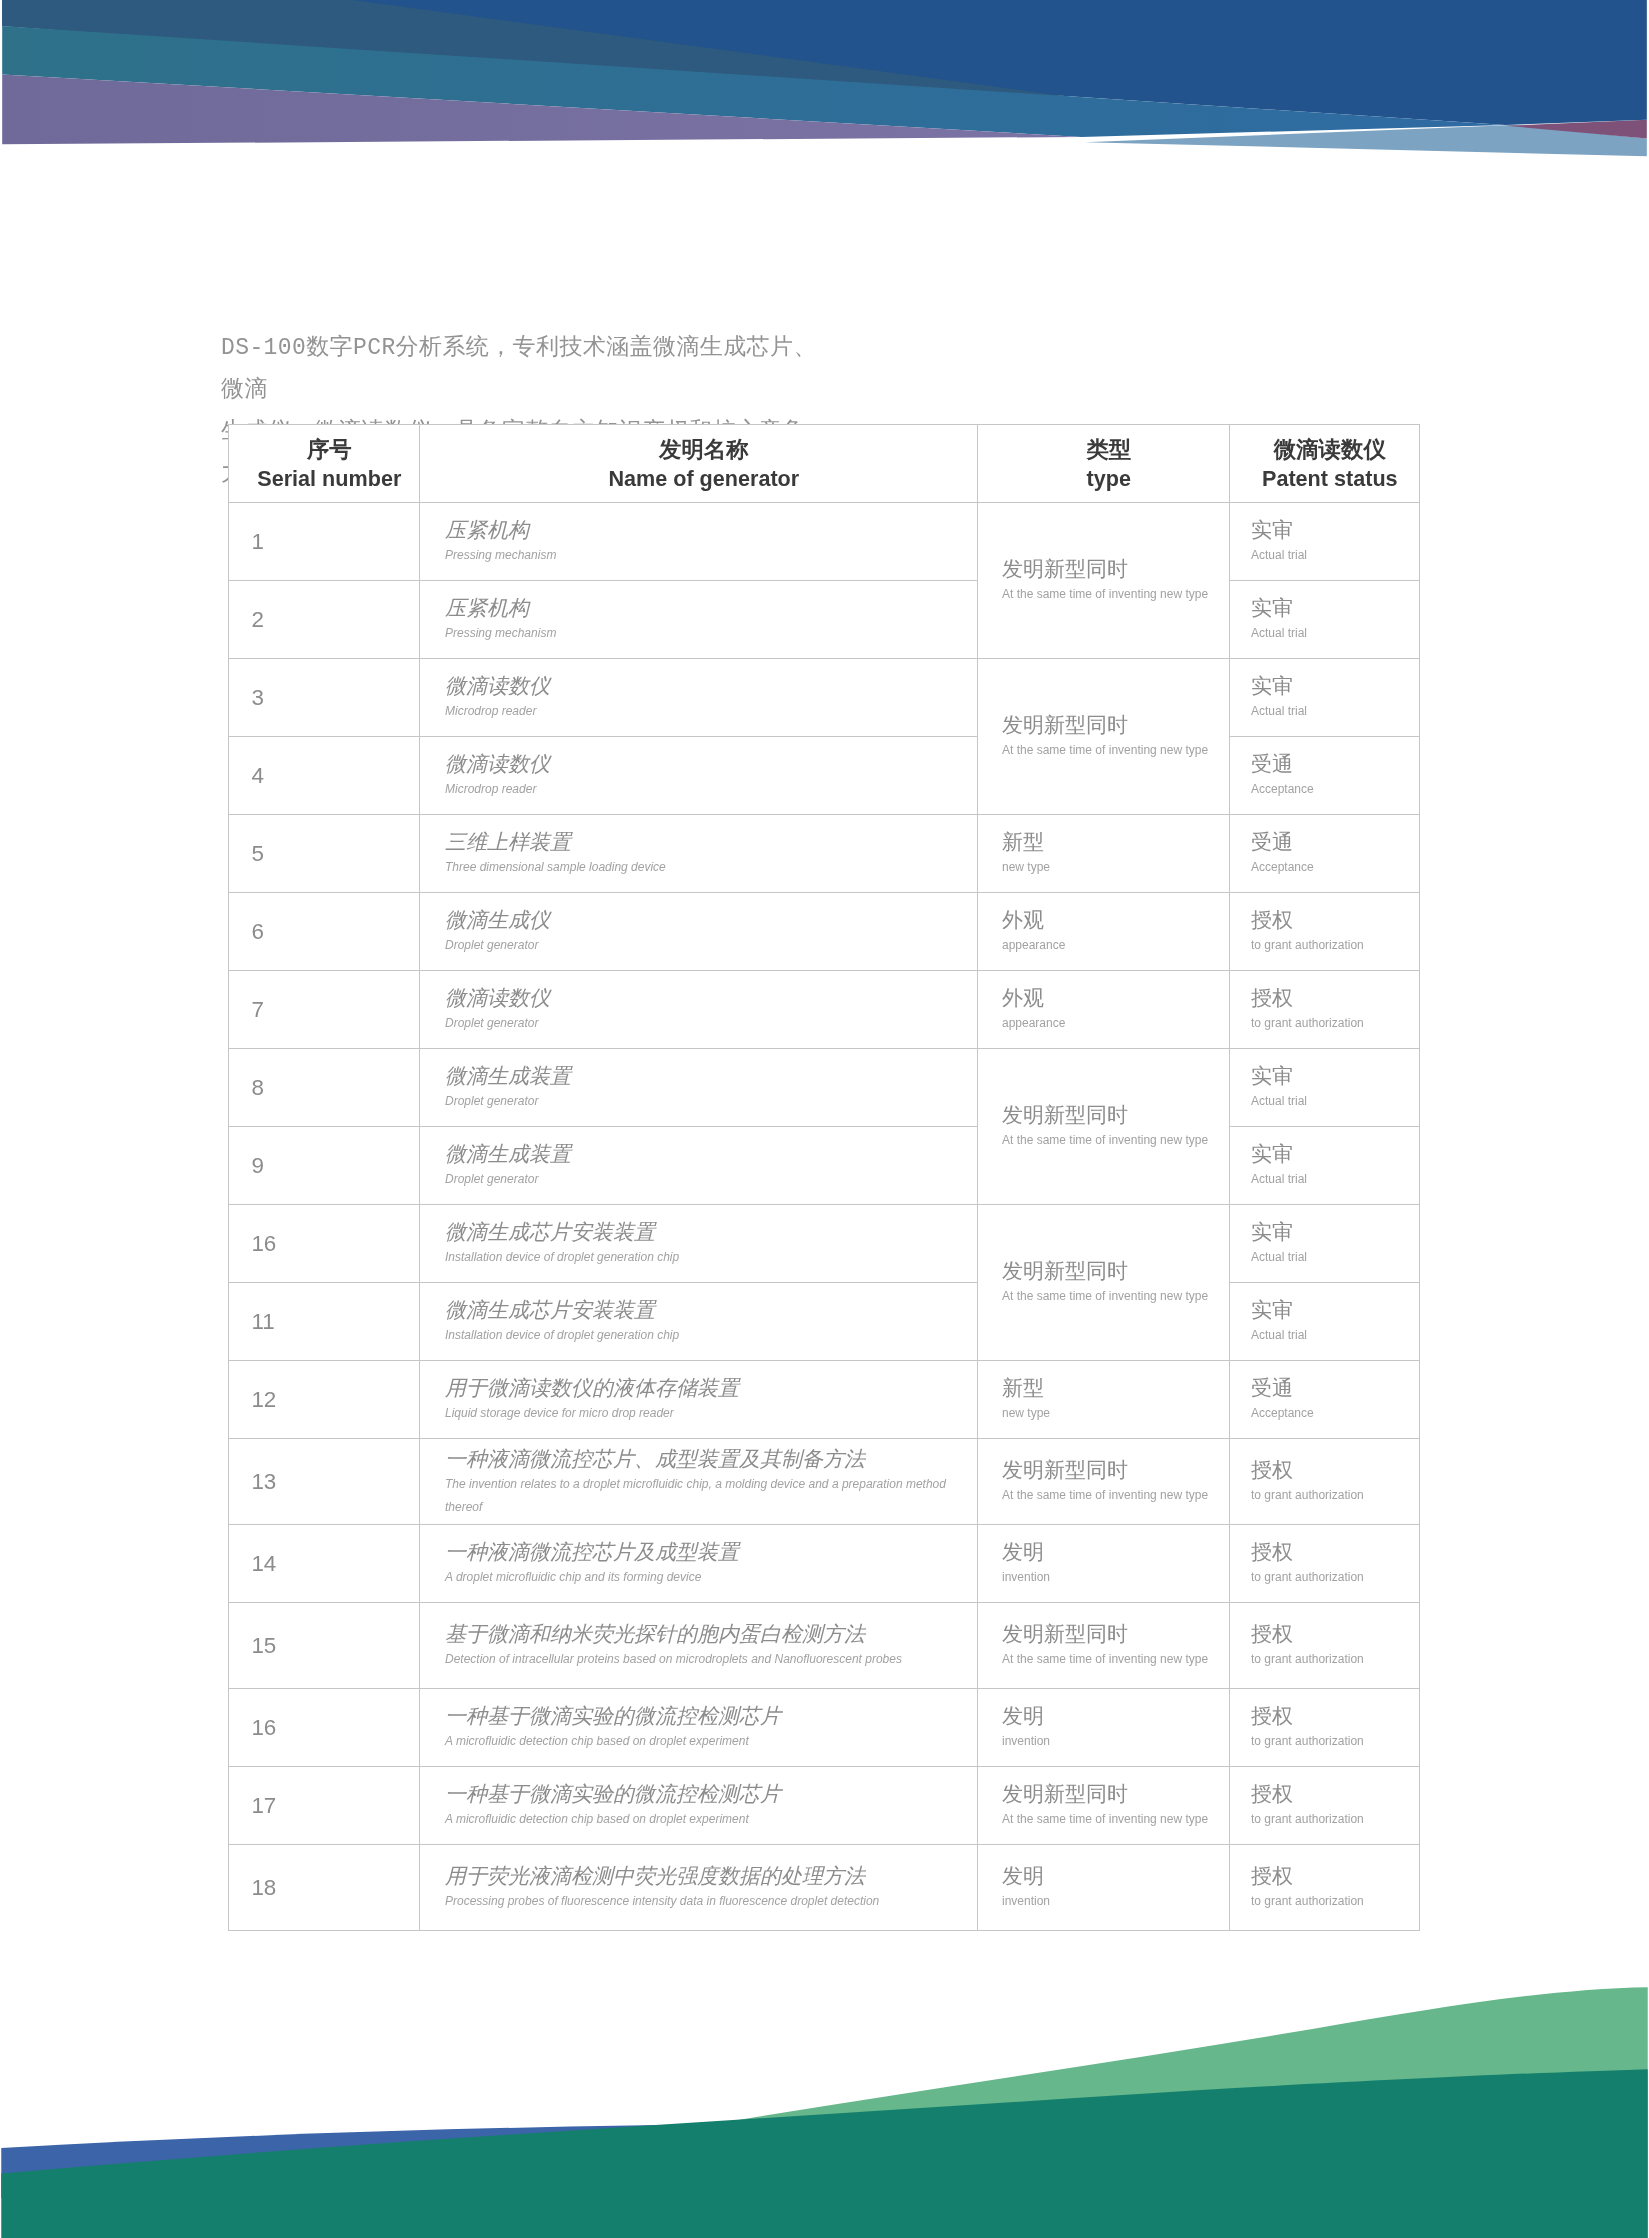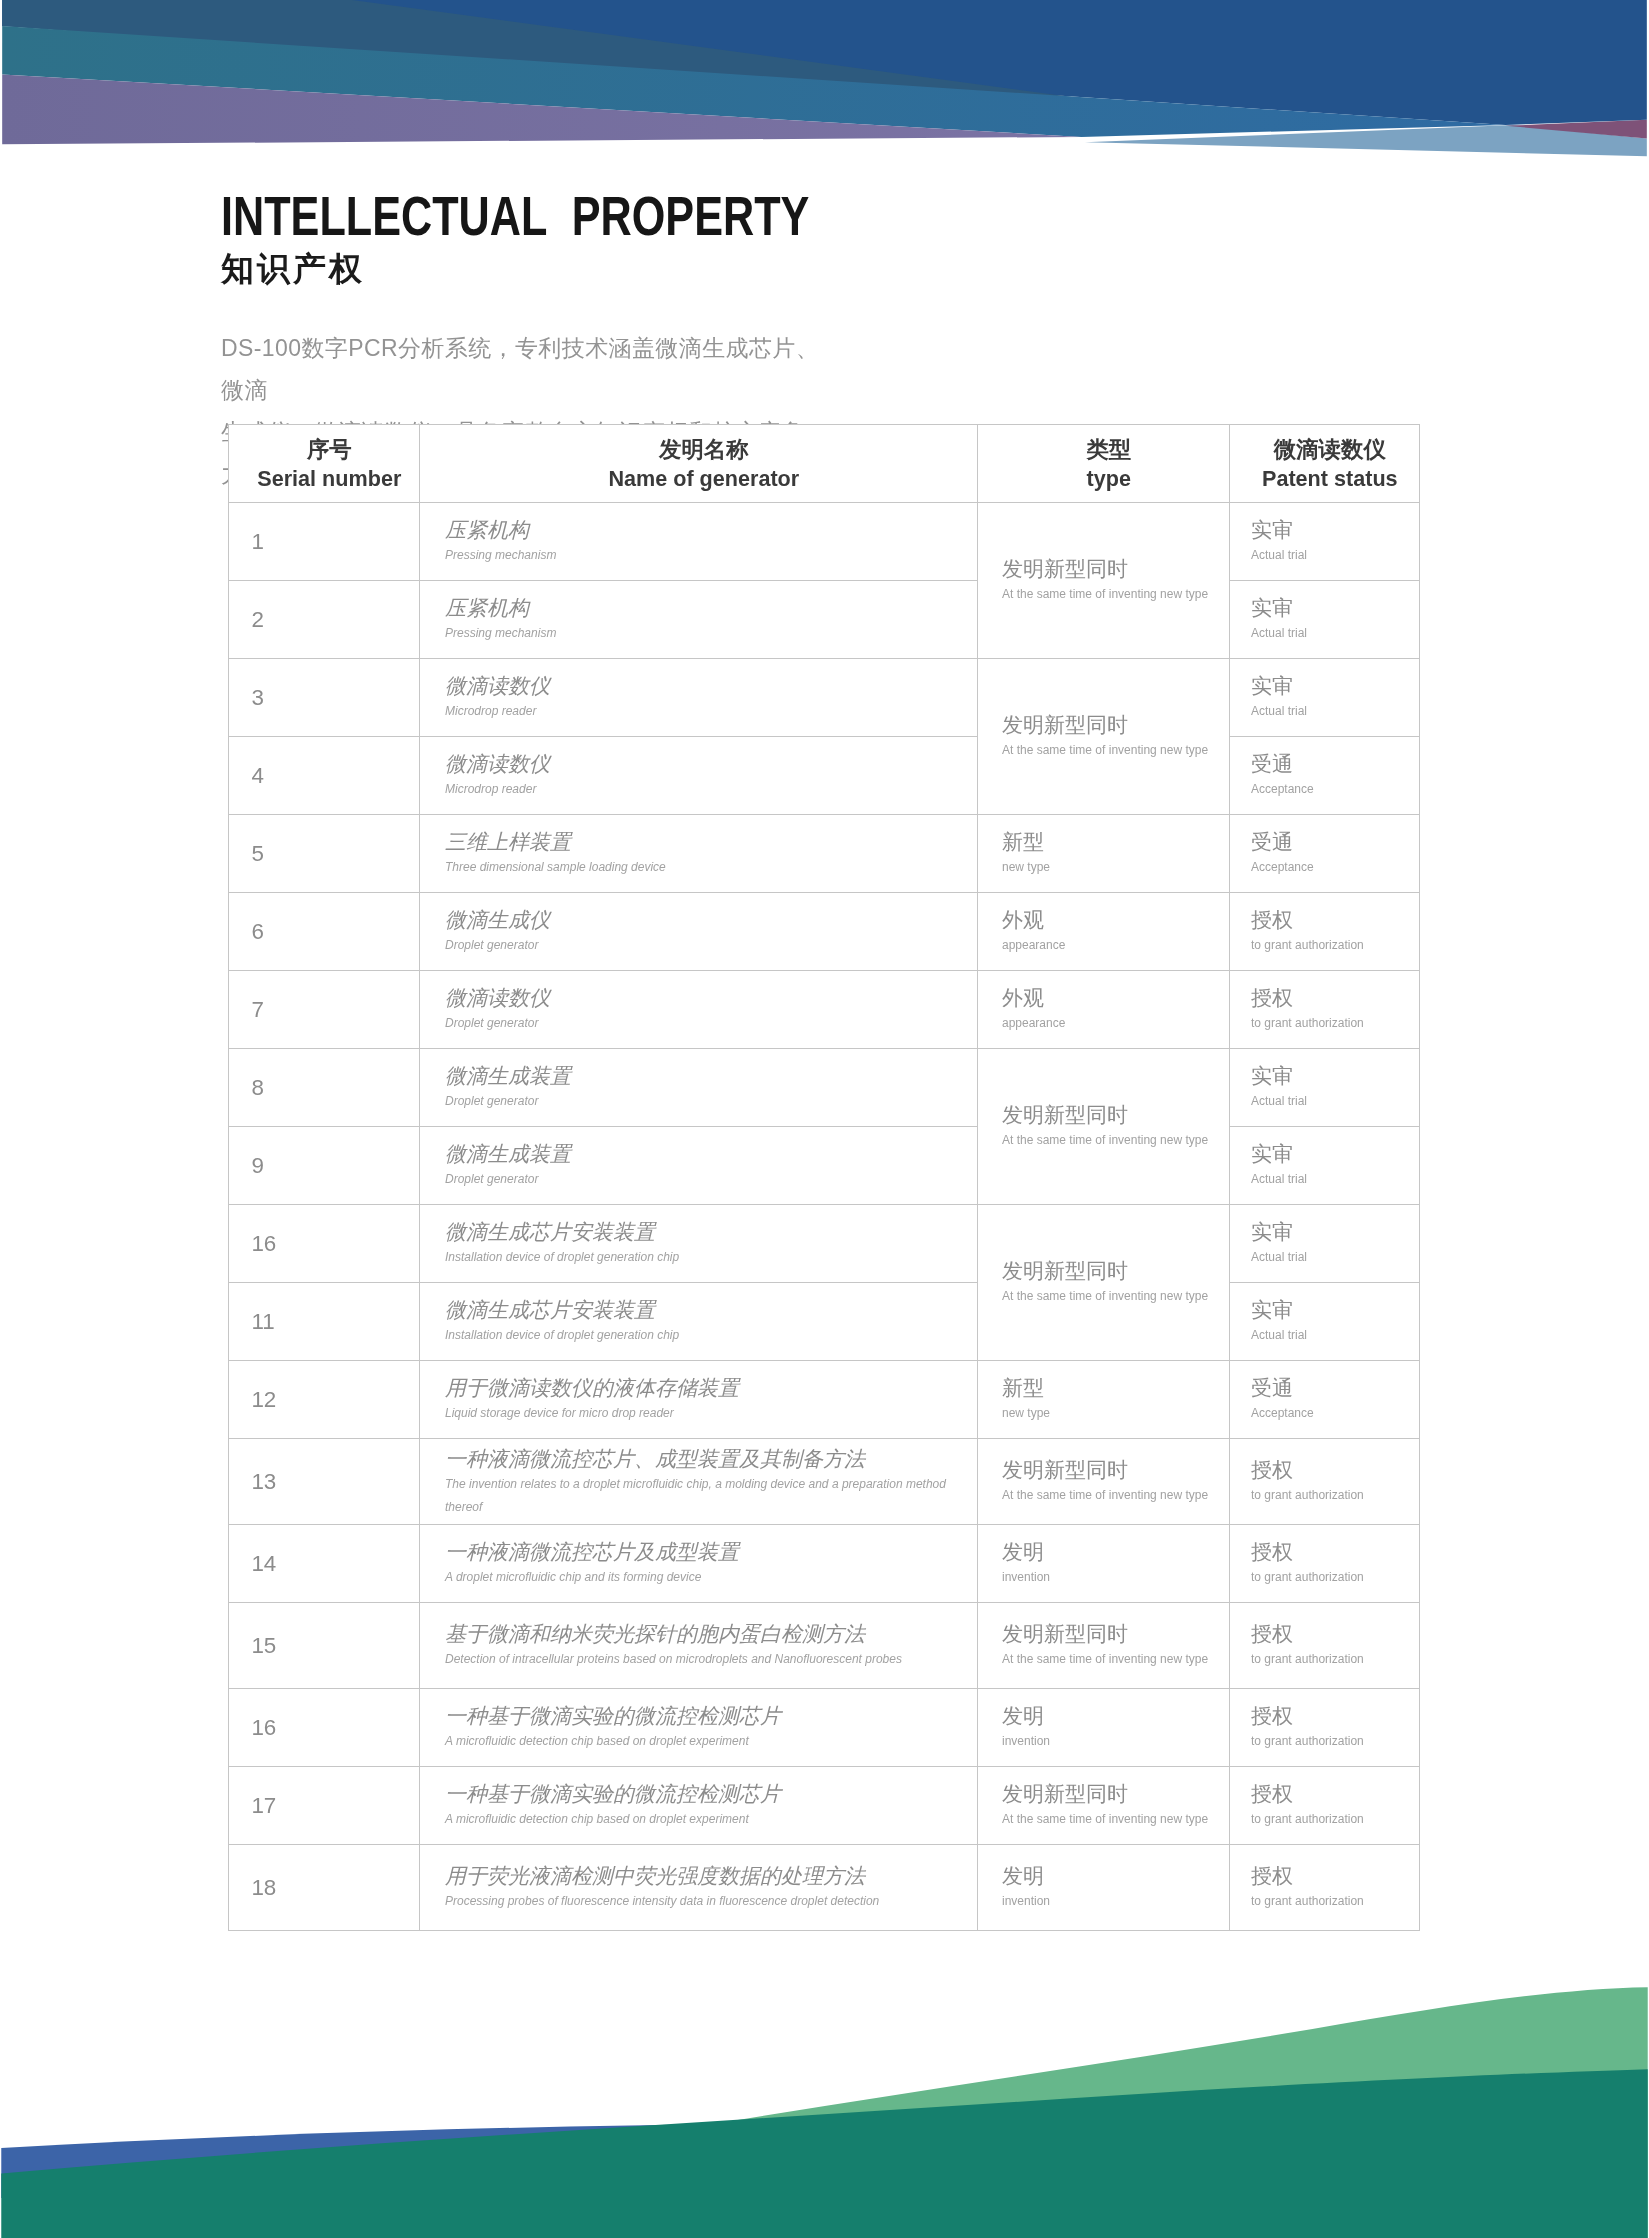--- a/index.html
+++ b/index.html
@@ -21,21 +21,21 @@
     letter-spacing:0px;word-spacing:16.4px;line-height:55px;
     transform:scale(0.80,1.04);transform-origin:left top;
     white-space:nowrap;
   }
   .title-zh{
     margin-top:4.5px;
     font-size:33px;font-weight:700;color:#1b1b1b;letter-spacing:3px;
   }
   .intro{
     position:absolute;left:221px;top:327px;width:612px;
-    font-size:23px;color:#939393;line-height:42px;letter-spacing:0.4px;
+    font-size:23px;color:#939393;line-height:42px;letter-spacing:0.4px;font-family:Liberation Mono, monospace;
   }
 
   .patent-table{
     position:absolute;left:228px;top:424px;
     border-collapse:collapse;table-layout:fixed;
     width:1192px;
     background:#ffffff;
   }
   .patent-table td,.patent-table th{
     border:1.5px solid #c6c6c6;
@@ -75,24 +75,20 @@
       </linearGradient>
     </defs>
     <polygon points="1455,191 2030,168 2210,186 2210,210" fill="#7ca3c2"></polygon>
     <polygon points="2020,169 2210,161 2210,186" fill="#7e5278"></polygon>
     <polygon points="0,0 2210,0 2210,161 2020,168 0,35" fill="#23538c"></polygon>
     <polygon points="0,0 470,0 1680,163 0,35" fill="#2d5a7e"></polygon>
     <polygon points="0,35 2020,168 1450,184 0,100" fill="url(#bandGrad)"></polygon>
     <polygon points="0,100 1450,184 0,194" fill="url(#purpleGrad)"></polygon>
   </svg>
 
-  <div class="title-block">
-    <h1 class="title-en">INTELLECTUAL PROPERTY</h1>
-    <div class="title-zh">知识产权</div>
-  </div>
 
   <div class="intro">
     <div>DS-100数字PCR分析系统，专利技术涵盖微滴生成芯片、微滴</div>
     <div>生成仪、微滴读数仪，具备完整自主知识产权和核心竞争力。</div>
   </div>
 
   <table class="patent-table">
     <colgroup>
       <col style="width:191px">
       <col style="width:558px">

